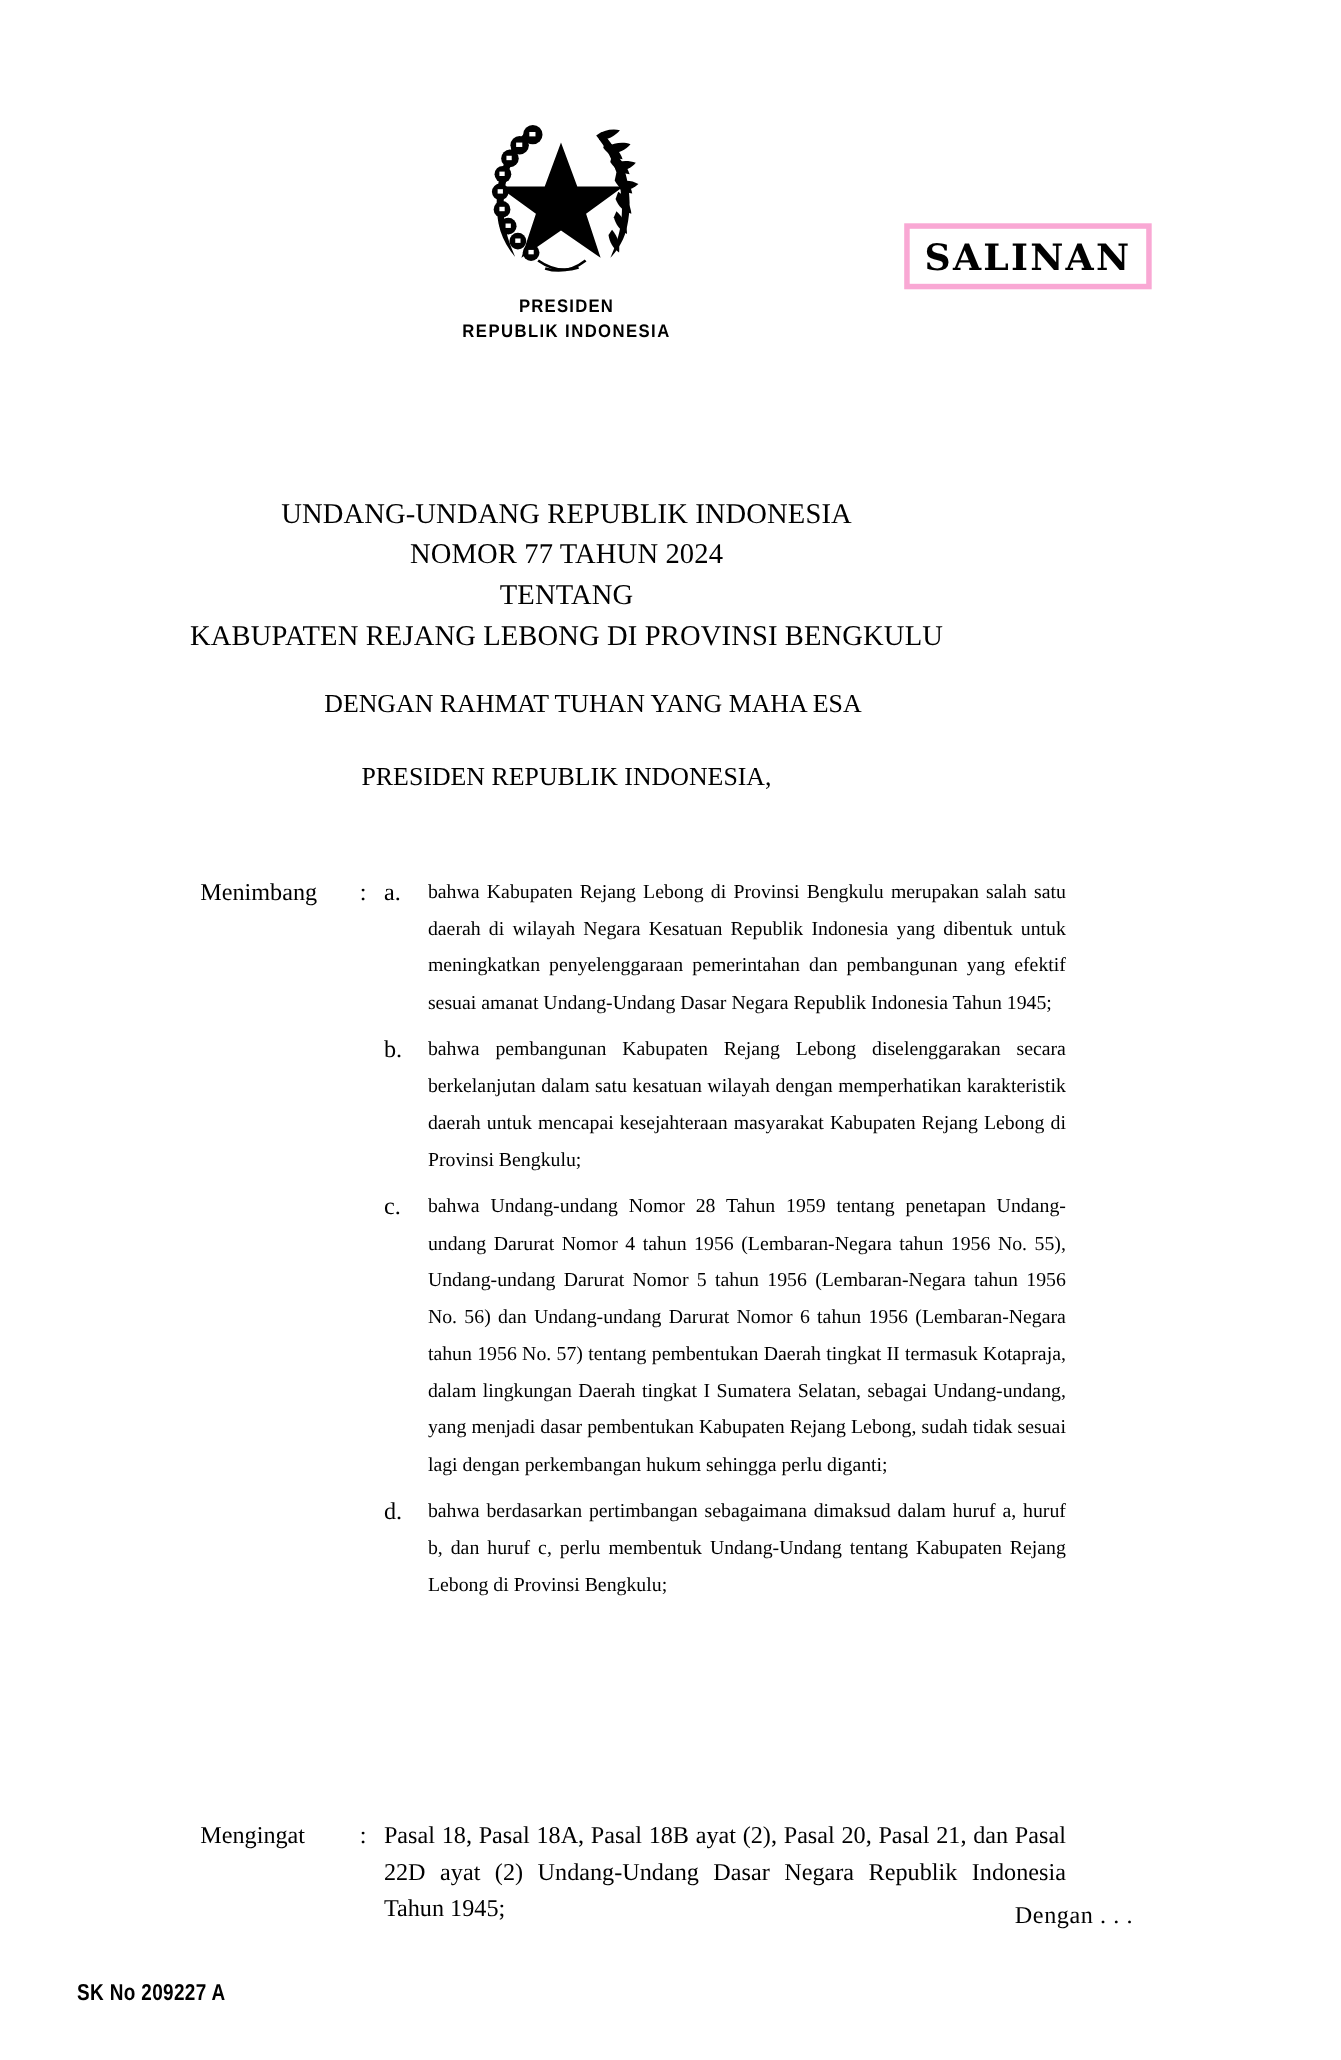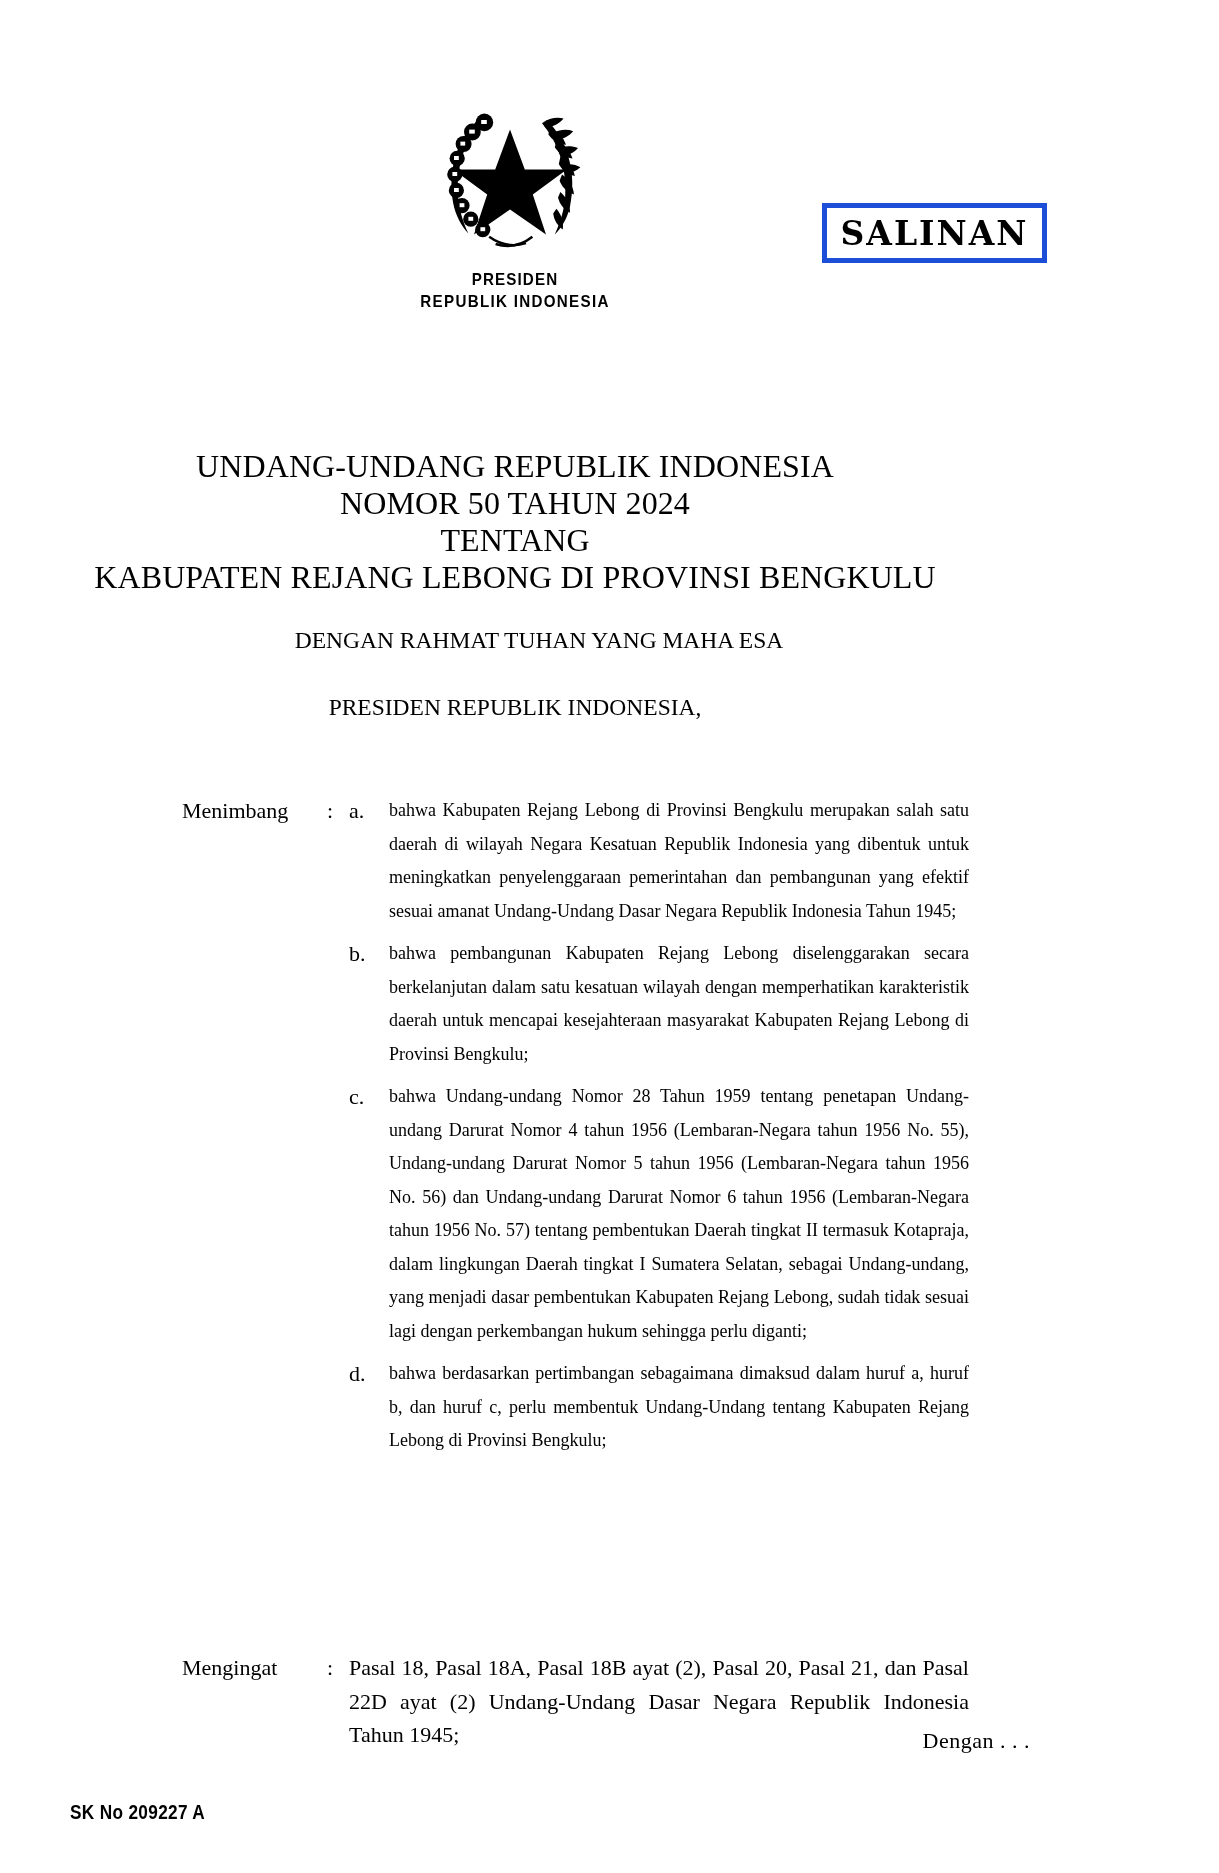--- a/index.html
+++ b/index.html
@@ -57,21 +57,21 @@
   }
   .president-line .l2 { letter-spacing: 1.4px; }
 
   
   .salinan-stamp {
     position: absolute;
     left: 822px;
     top: 203px;
     width: 225px;
     height: 60px;
-    border: 5px solid #1d4ed8;
+    border: 5px solid #f9a8d4;
     box-sizing: border-box;
     display: flex;
     align-items: center;
     justify-content: center;
     background: #fff;
   }
   .salinan-stamp span {
     font-family: "DejaVu Serif", "Liberation Serif", serif;
     font-weight: bold;
     font-size: 33px;
@@ -79,21 +79,21 @@
     line-height: 1;
   }
 
   
   .title-block {
     position: absolute;
     top: 448px;
     left: 0;
     width: 1030px;
     text-align: center;
-    font-size: 32px;
+    font-size: 26px;
     line-height: 37px;
     letter-spacing: 0.1px;
   }
 
   .subtitle-god {
     position: absolute;
     top: 623px;
     left: 0;
     width: 1030px;
     text-align: center;
@@ -252,21 +252,21 @@
       <div class="l2">REPUBLIK INDONESIA</div>
     </div>
   </div>
 
   <div class="salinan-stamp">
     <span>SALINAN</span>
   </div>
 
   <div class="title-block">
     <div>UNDANG-UNDANG REPUBLIK INDONESIA</div>
-    <div>NOMOR 50 TAHUN 2024</div>
+    <div>NOMOR 77 TAHUN 2024</div>
     <div>TENTANG</div>
     <div>KABUPATEN REJANG LEBONG DI PROVINSI BENGKULU</div>
   </div>
 
   <div class="subtitle-god">DENGAN RAHMAT TUHAN YANG MAHA ESA</div>
   <div class="subtitle-pres">PRESIDEN REPUBLIK INDONESIA,</div>
 
   <div class="body-section" id="menimbang-section">
     <div class="clause-row">
       <div class="clause-label">Menimbang</div>

